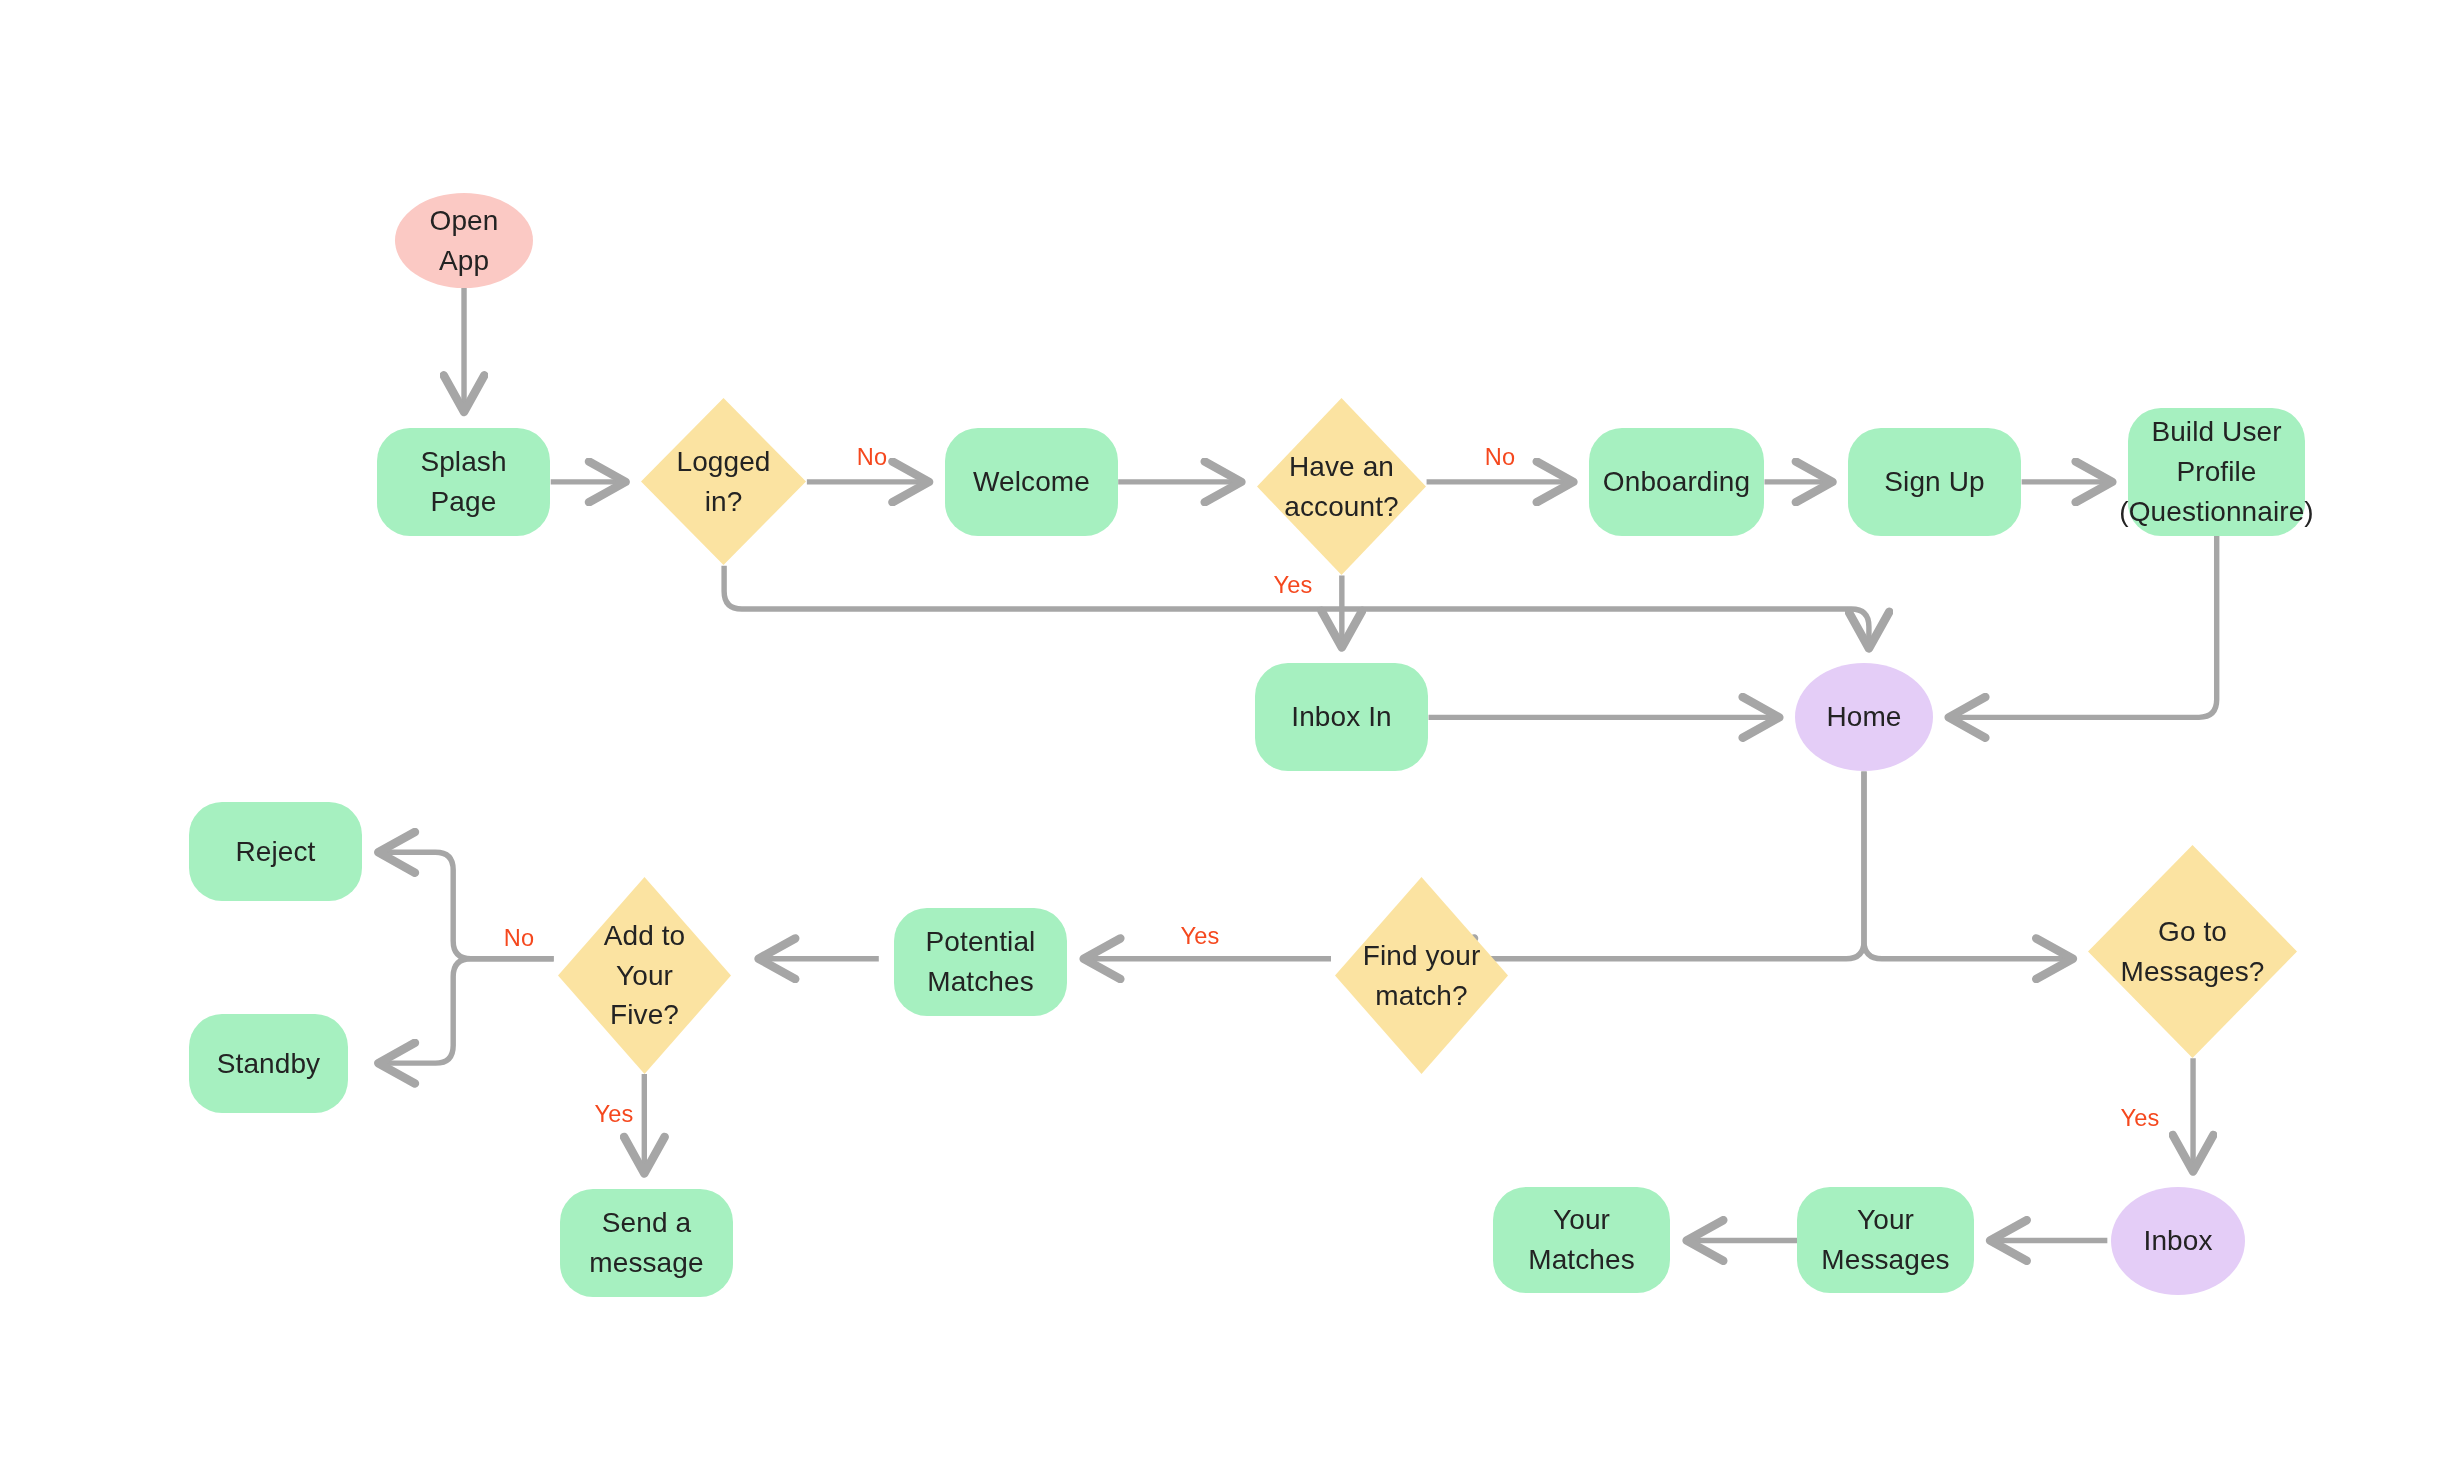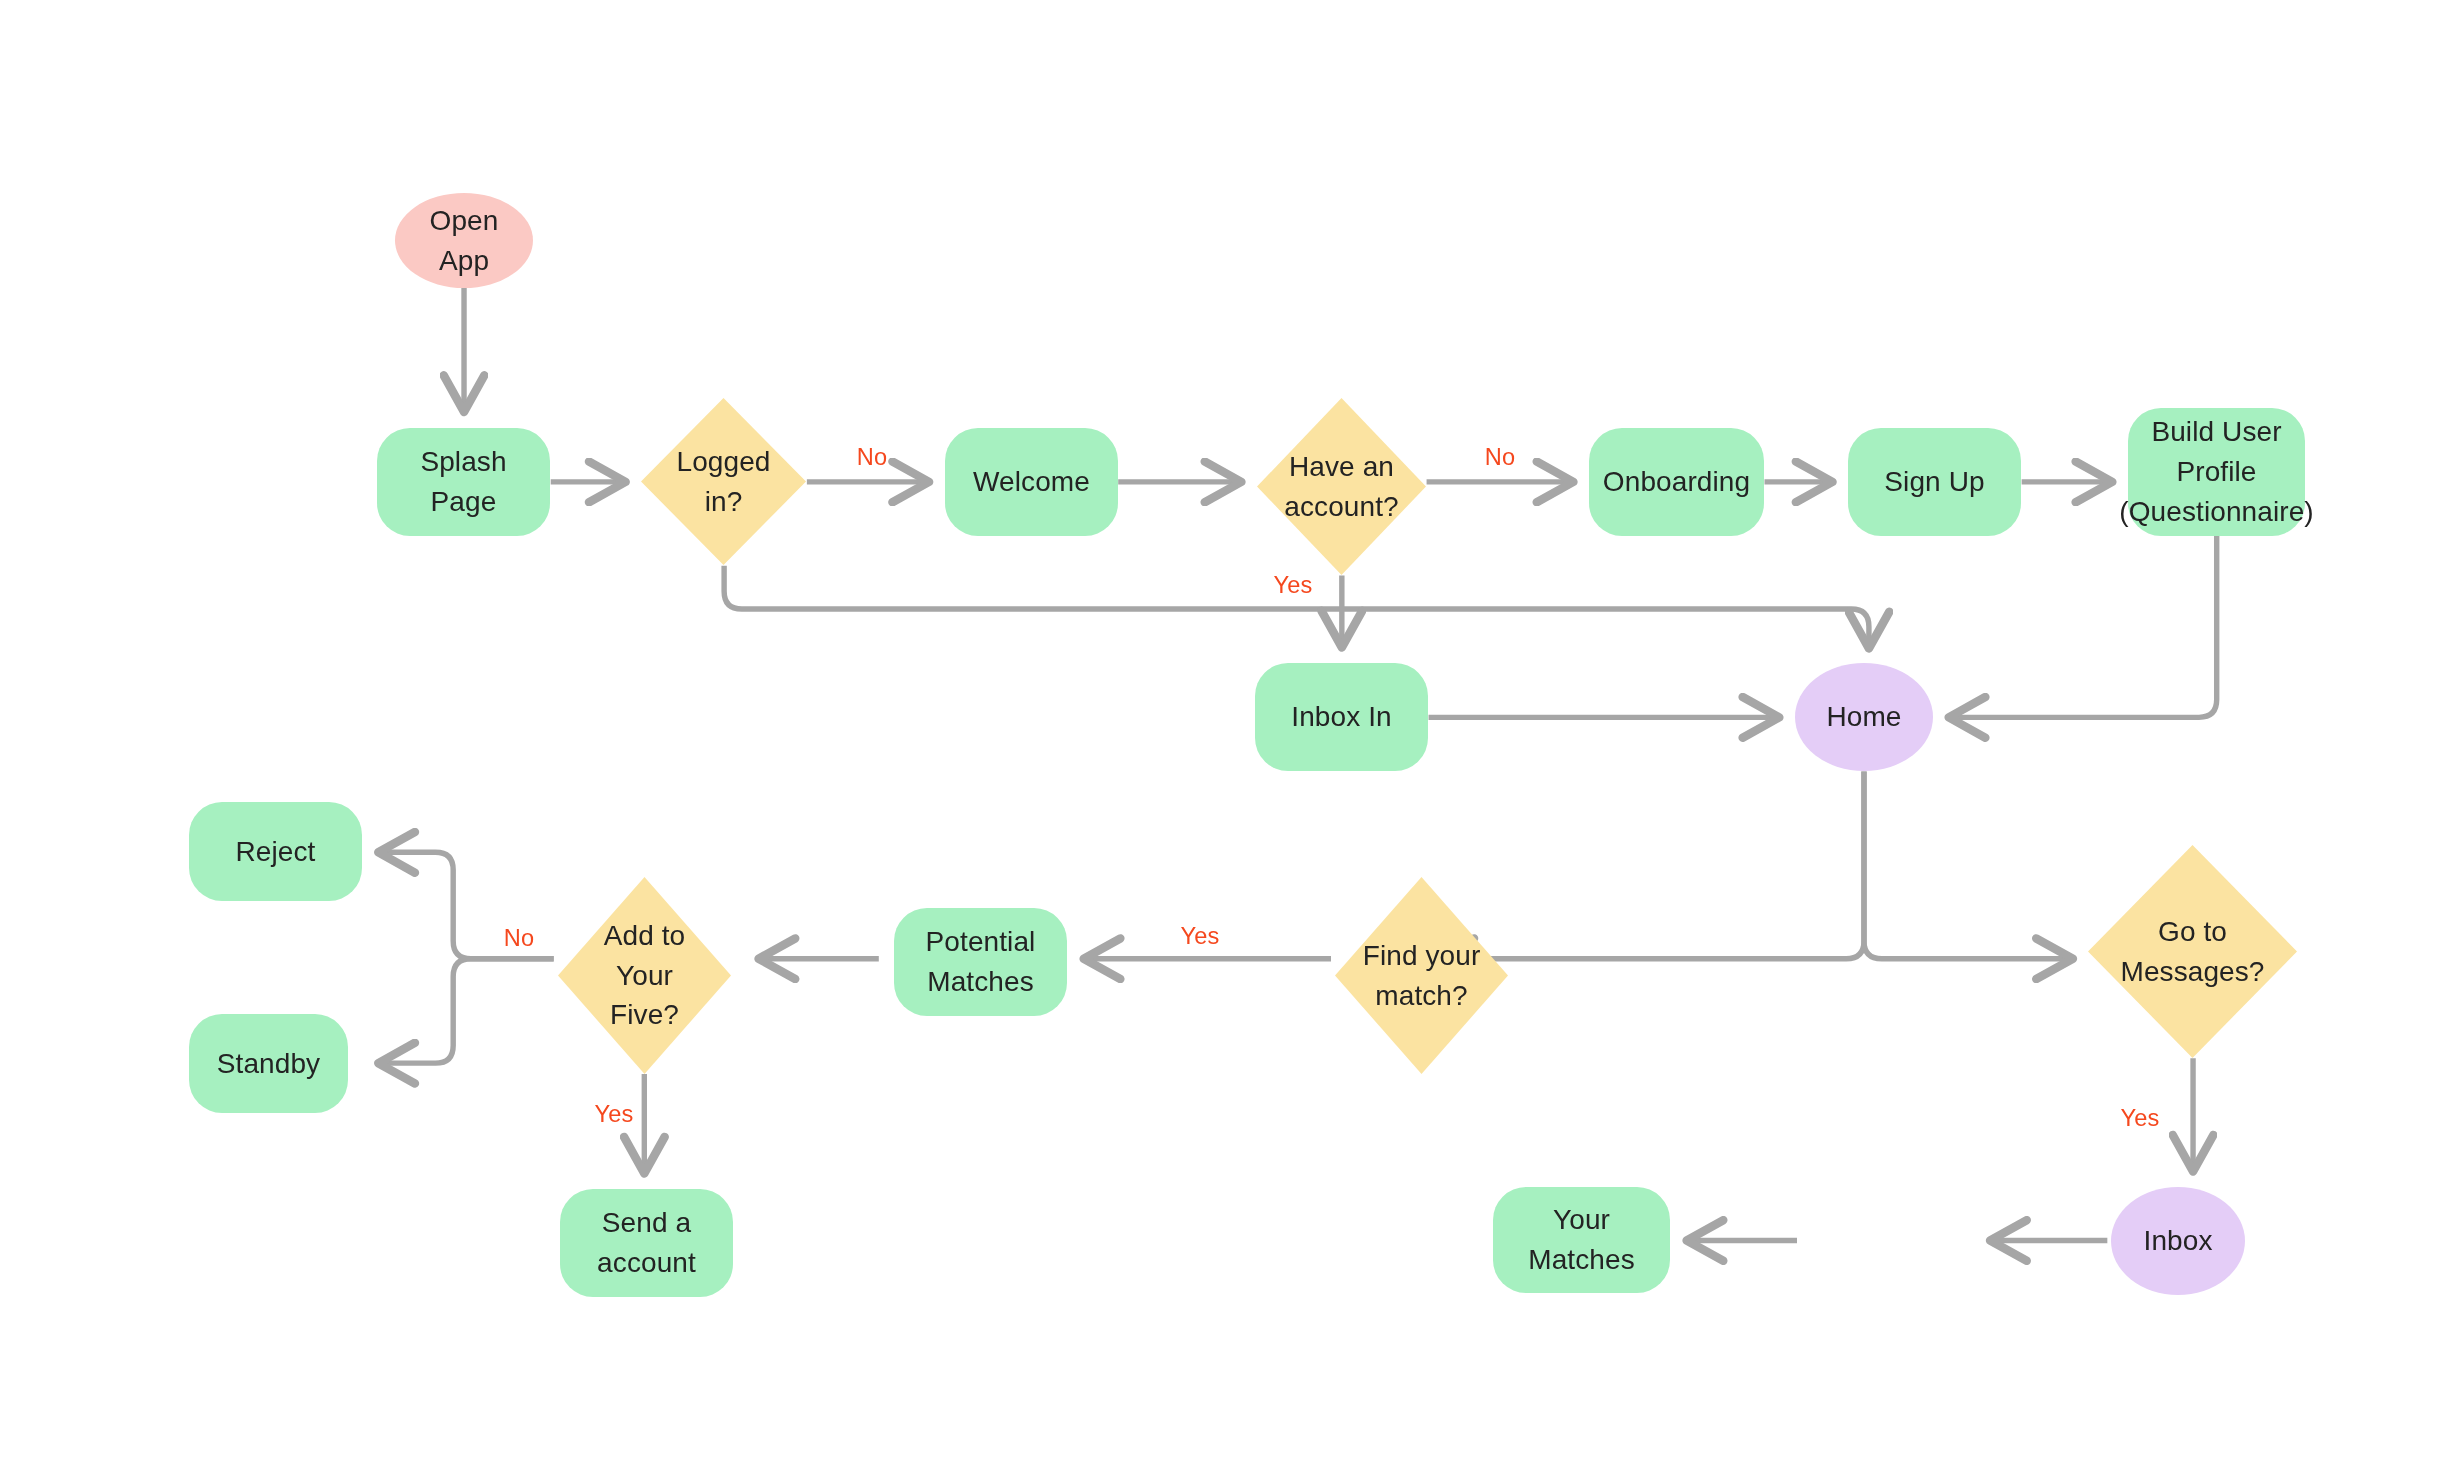--- a/index.html
+++ b/index.html
@@ -193,21 +193,21 @@
 
   <div class="node shape-diamond" style="left:558px;top:877px;width:173px;height:197px;">
     <span class="diamond-fill fill-yellow" style="clip-path:polygon(50% 0%,100% 50%,50% 100%,0% 50%);"></span>
     <span class="label">Add to
 Your
 Five?</span>
   </div>
 
   <div class="node shape-rounded fill-green" style="left:560px;top:1189px;width:173px;height:108px;">
     <span class="label">Send a
-account</span>
+message</span>
   </div>
 
   <div class="node shape-rounded fill-green" style="left:894px;top:908px;width:173px;height:108px;">
     <span class="label">Potential
 Matches</span>
   </div>
 
   <div class="node shape-diamond" style="left:1335px;top:877px;width:173px;height:197px;">
     <span class="diamond-fill fill-yellow" style="clip-path:polygon(50% 0%,100% 50%,50% 100%,0% 50%);"></span>
     <span class="label">Find your
@@ -217,20 +217,23 @@
   <div class="node shape-diamond" style="left:2088px;top:845px;width:209px;height:213px;">
     <span class="diamond-fill fill-yellow" style="clip-path:polygon(50% 0%,100% 50%,50% 100%,0% 50%);"></span>
     <span class="label">Go to
 Messages?</span>
   </div>
 
   <div class="node shape-circle fill-purple" style="left:2111px;top:1187px;width:134px;height:108px;">
     <span class="label">Inbox</span>
   </div>
 
+  <div class="node shape-rounded fill-green" style="left:1797px;top:1187px;width:177px;height:106px;">
+    <span class="label">Your Messages</span>
+  </div>
 
   <div class="node shape-rounded fill-green" style="left:1493px;top:1187px;width:177px;height:106px;">
     <span class="label">Your Matches</span>
   </div>
 
   <span class="edge-label" style="left:872px;top:457px;">No</span>
   <span class="edge-label" style="left:1500px;top:457px;">No</span>
   <span class="edge-label" style="left:1293px;top:585px;">Yes</span>
   <span class="edge-label" style="left:1200px;top:936px;">Yes</span>
   <span class="edge-label" style="left:519px;top:938px;">No</span>

